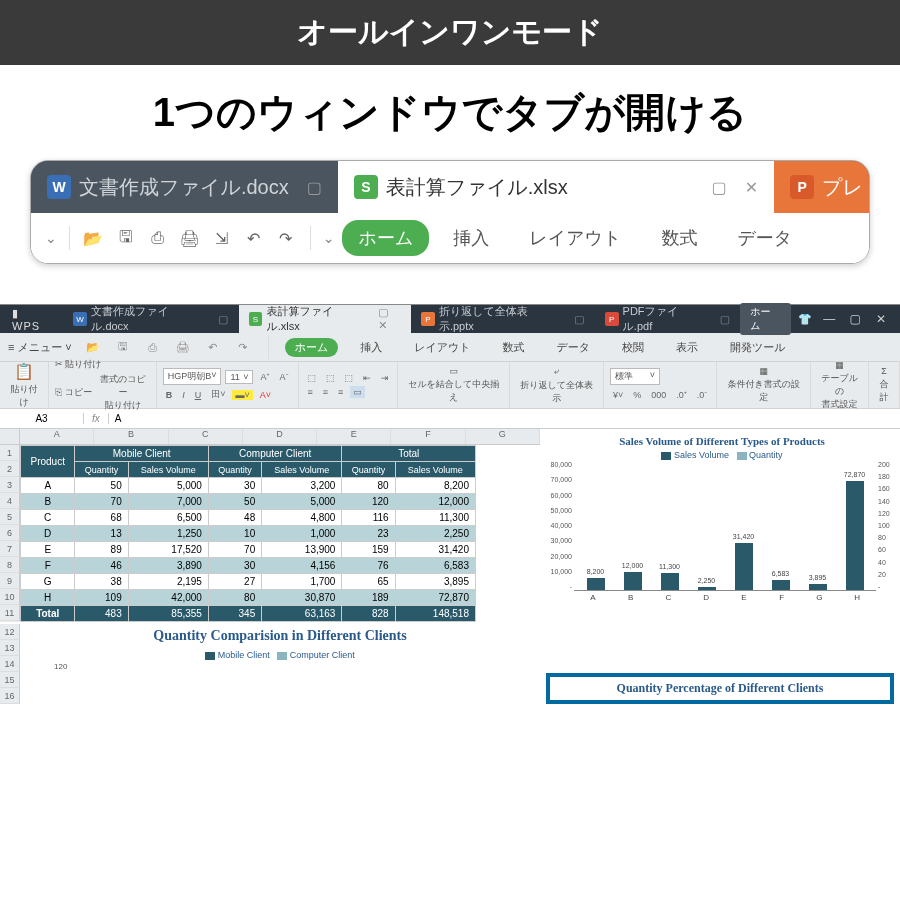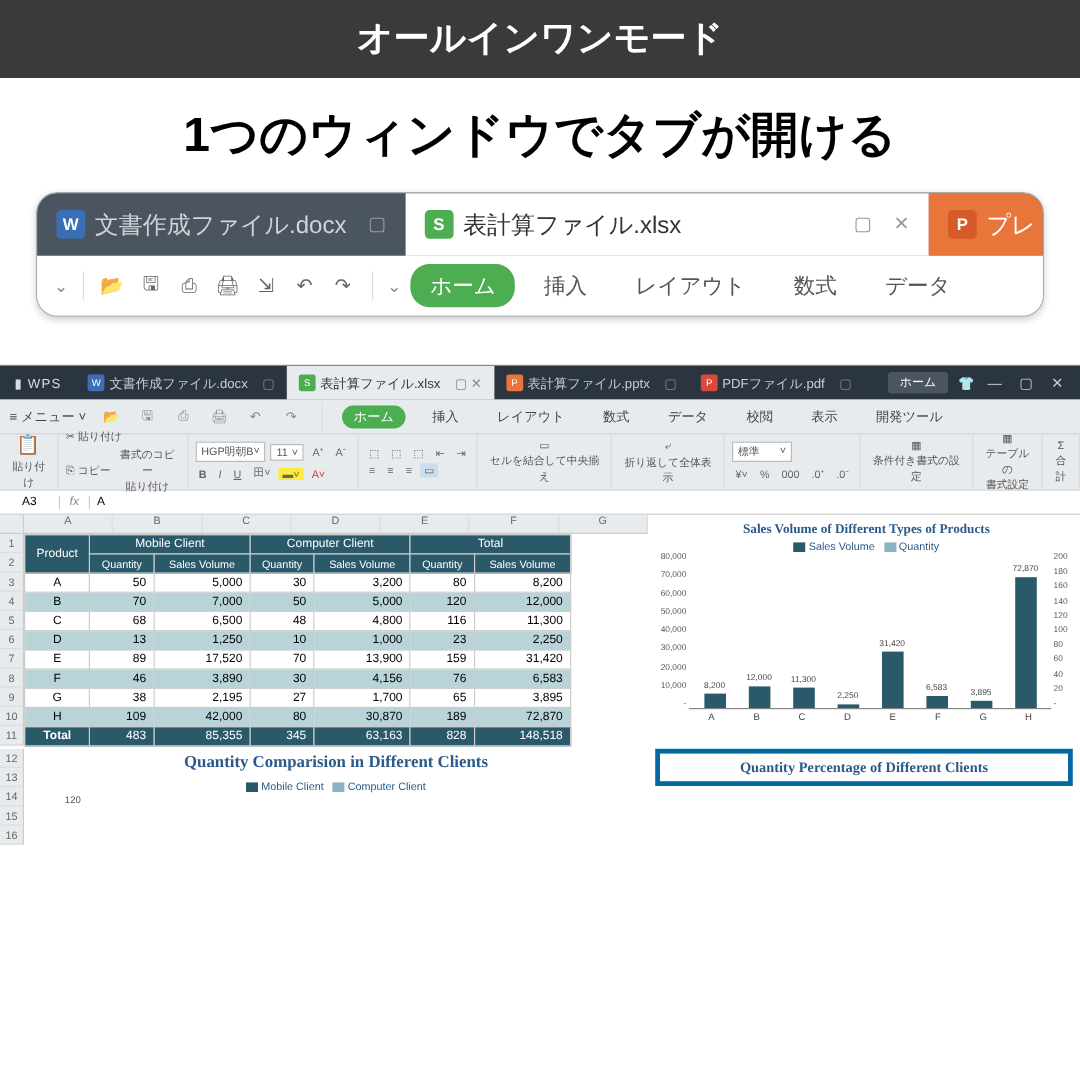--- a/index.html
+++ b/index.html
@@ -47,21 +47,21 @@
 
 .ribbon-row { display: flex; background: #e8ebed; border-top: 1px solid #d0d3d6; border-bottom: 1px solid #d0d3d6; height: 48px; font-size: 9px; color: #555; }
 .ribbon-group { display: flex; flex-direction: column; justify-content: center; padding: 2px 6px; border-right: 1px solid #d8dadc; gap: 2px; }
 .ribbon-group.col { align-items: center; }
 .ribbon-line { display: flex; align-items: center; gap: 4px; white-space: nowrap; }
 .rb-btn { padding: 1px 3px; color: #666; }
 .rb-select { background: #fff; border: 1px solid #bbb; padding: 1px 4px; font-size: 9px; min-width: 50px; display: inline-flex; justify-content: space-between; }
 .rb-label { font-size: 9px; text-align: center; }
 
 .formula-row { display: flex; align-items: center; background: #fff; border-bottom: 1px solid #ccc; height: 20px; font-size: 10px; }
-.name-box { width: 50px; border-right: 1px solid #ccc; padding: 0 6px; text-align: center; }
+.name-box { width: 84px; border-right: 1px solid #ccc; padding: 0 6px; text-align: center; }
 .fx-label { padding: 0 8px; font-style: italic; color: #888; border-right: 1px solid #ccc; }
 .fx-input { flex: 1; padding: 0 6px; }
 
 .sheet-area { display: flex; }
 .grid-left { width: 540px; }
 .col-headers { display: flex; background: #e8ebed; height: 16px; font-size: 9px; color: #666; border-bottom: 1px solid #ccc; }
 .row-hdr { width: 20px; text-align: center; border-right: 1px solid #ccc; }
 .col-hdr { flex: 1; text-align: center; border-right: 1px solid #ddd; }
 
 .data-table { display: flex; }
@@ -85,21 +85,21 @@
 
 .bar-chart { position: relative; height: 130px; display: flex; align-items: flex-end; gap: 2px; padding: 0 4px; border-bottom: 1px solid #888; font-size: 7px; color: #444; margin: 0 20px 0 26px; }
 .bar-group { flex: 1; display: flex; flex-direction: column; align-items: center; position: relative; }
 .bar { width: 18px; background: #2a5a6a; }
 .bar-val { font-size: 7px; position: absolute; top: -10px; }
 .x-labels { display: flex; margin: 2px 20px 0 26px; font-size: 8px; color: #444; }
 .x-labels span { flex: 1; text-align: center; }
 .y-axis-l { position: absolute; left: -26px; top: 0; bottom: 0; width: 24px; display: flex; flex-direction: column; justify-content: space-between; font-size: 7px; text-align: right; color: #555; }
 .y-axis-r { position: absolute; right: -20px; top: 0; bottom: 0; width: 18px; display: flex; flex-direction: column; justify-content: space-between; font-size: 7px; text-align: left; color: #555; }
 
-.lower-charts { display: flex; margin-top: 2px; }
+.lower-charts { display: flex; margin-top: 2px; align-items: flex-end; }
 .lower-left { width: 540px; display: flex; }
 .row-nums-lower { width: 20px; background: #e8ebed; font-size: 9px; color: #666; }
 .chart2 { flex: 1; }
 .chart2-title { text-align: center; color: #2a5a8a; font-family: serif; font-size: 14px; font-weight: bold; padding: 4px 0; }
 .chart2-legend { text-align: center; font-size: 9px; color: #2a5a8a; padding: 2px 0; }
 .y-val { font-size: 8px; color: #555; padding-left: 34px; }
 
 .lower-right { flex: 1; padding: 0 6px; }
 .chart3-box { border: 4px solid #0369a1; padding: 2px; }
 .chart3-title { text-align: center; color: #2a5a8a; font-family: serif; font-size: 12px; font-weight: bold; padding: 2px 0; }
@@ -160,21 +160,21 @@
         <span>文書作成ファイル.docx</span>
         <span style="margin-left:8px;color:#888">▢</span>
       </div>
     <div class="app-tab active">
         <span class="icon-sm s">S</span>
         <span>表計算ファイル.xlsx</span>
         <span style="margin-left:8px;color:#888">▢ ✕</span>
       </div>
     <div class="app-tab">
         <span class="icon-sm p">P</span>
-        <span>表計算ファイル.pptx</span>
+        <span>折り返して全体表示.pptx</span>
         <span style="margin-left:8px;color:#888">▢</span>
       </div>
     <div class="app-tab">
         <span class="icon-sm pdf">P</span>
         <span>PDFファイル.pdf</span>
         <span style="margin-left:8px;color:#888">▢</span>
       </div>
     <div class="app-right">
       <span class="app-home-pill">ホーム</span>
       <span>👕</span>

